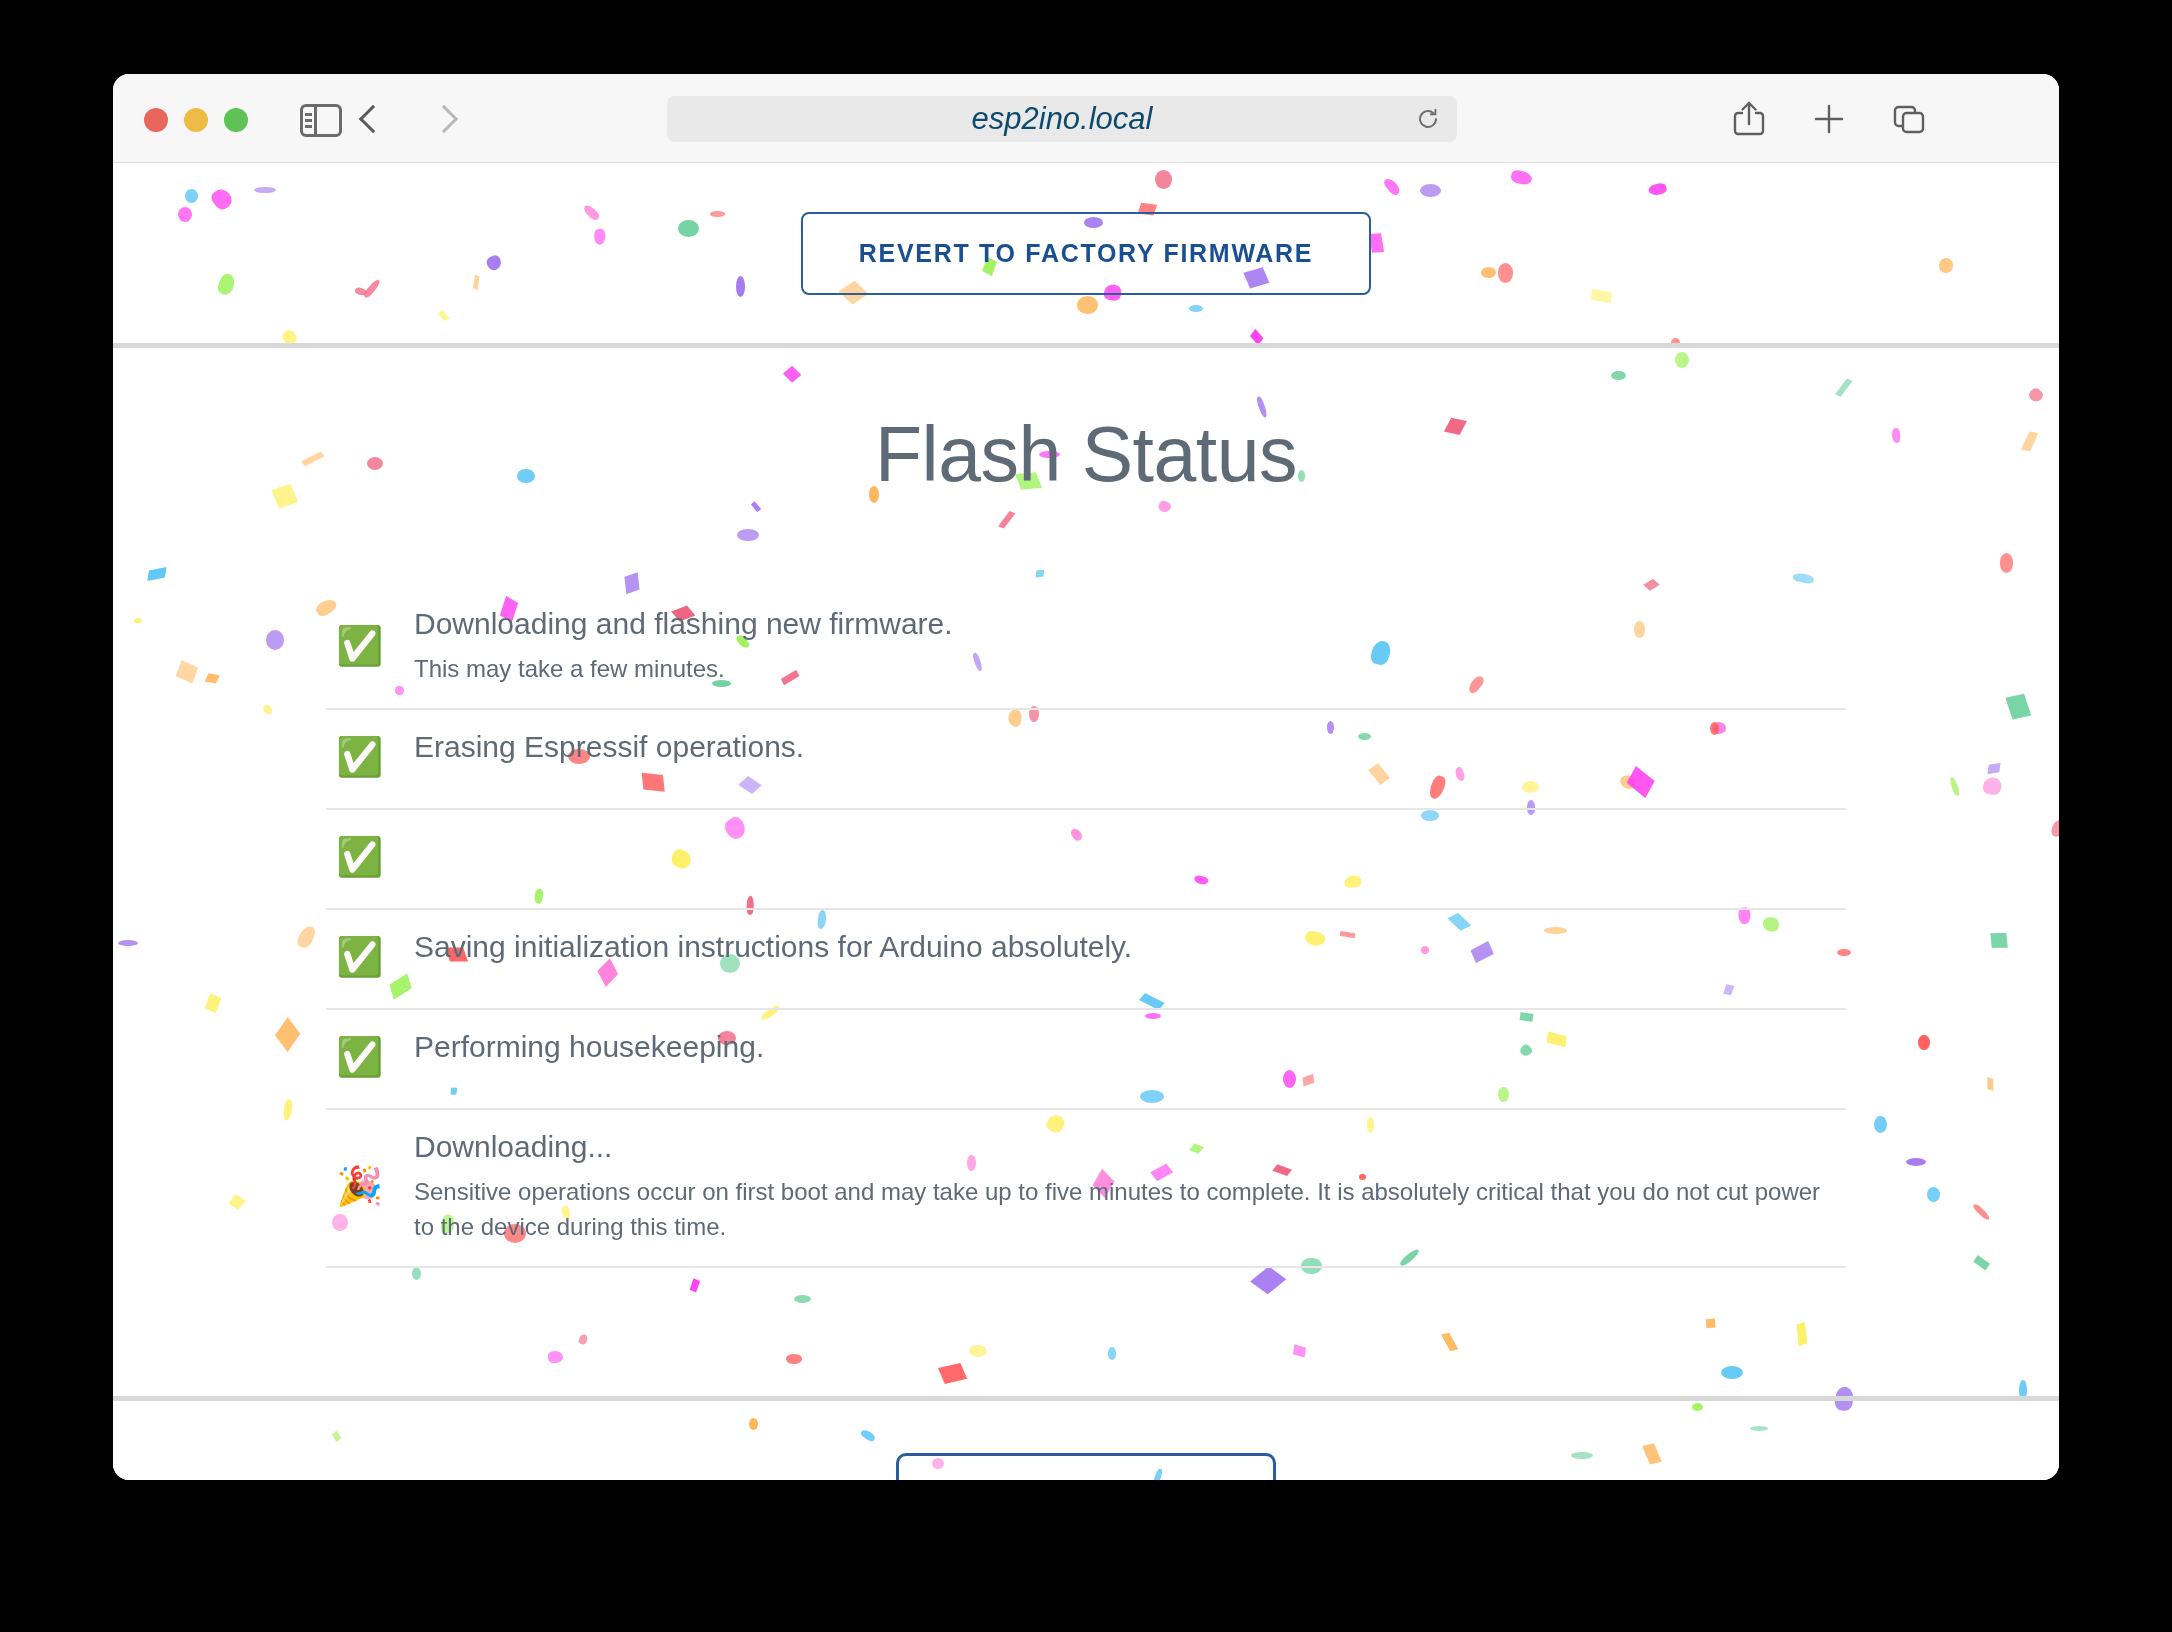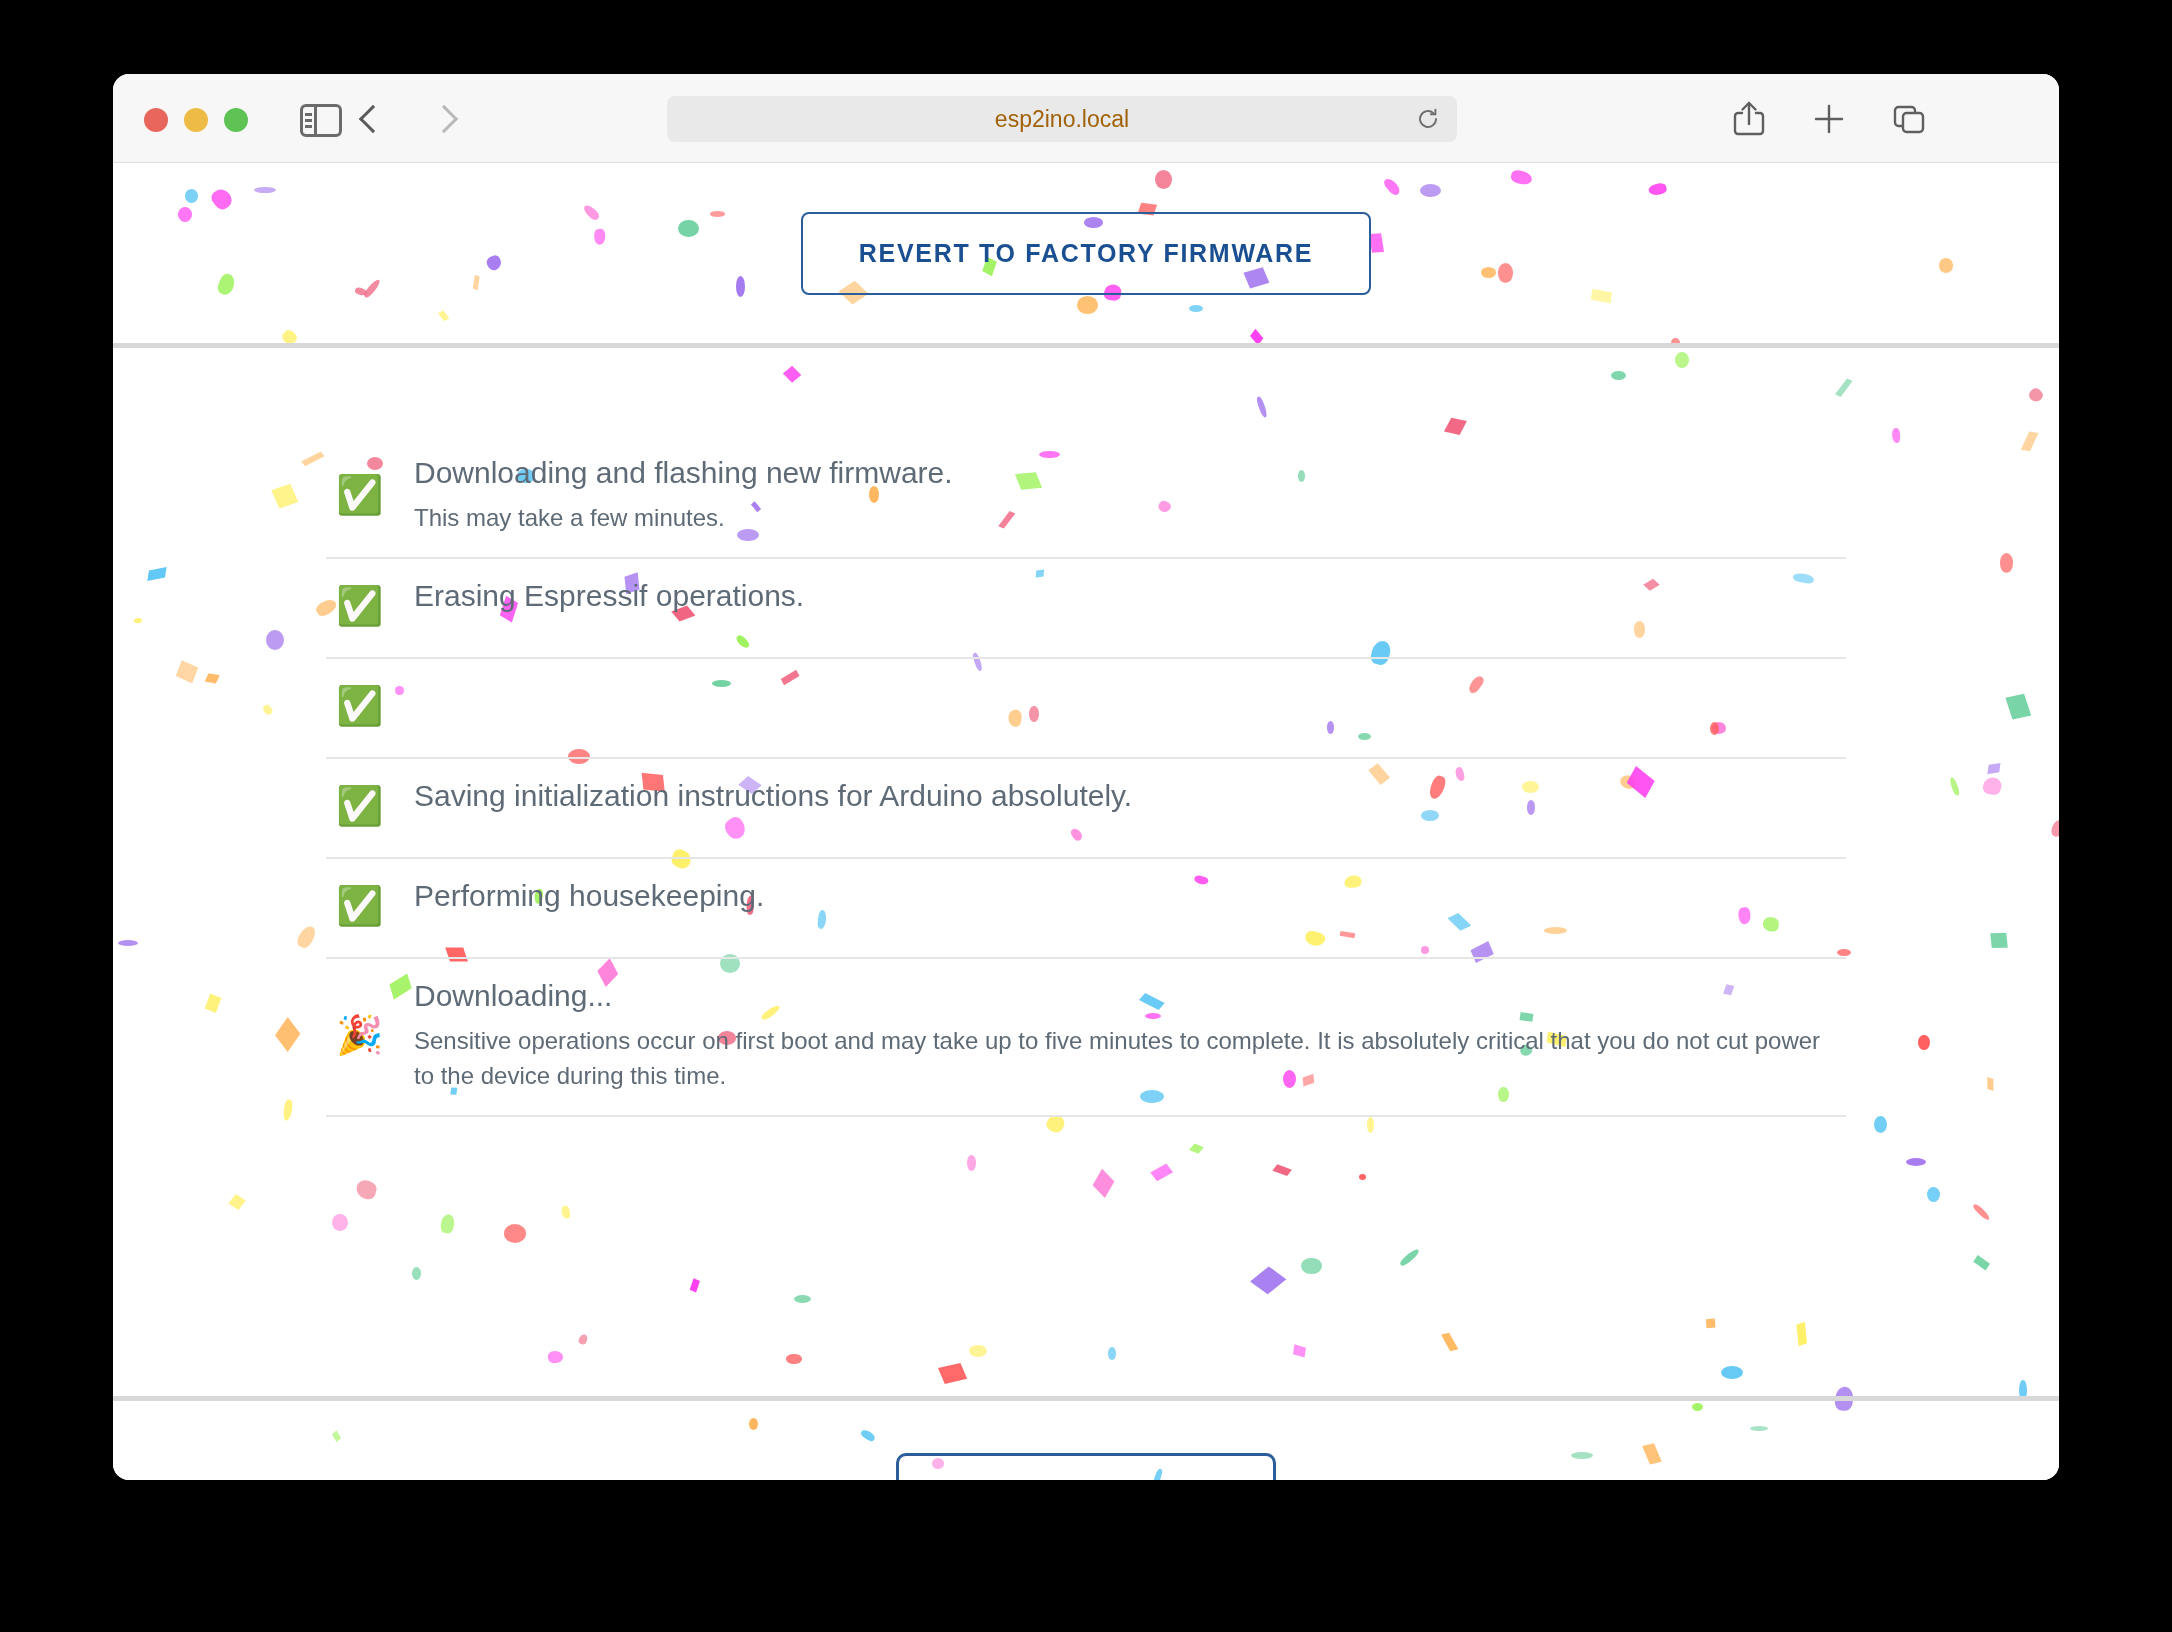--- a/index.html
+++ b/index.html
@@ -77,21 +77,21 @@
   #urlbar {
     position: absolute;
     left: 554px; top: 22px;
     width: 790px; height: 46px;
     background: #e9e9e9;
     border-radius: 8px;
   }
   #url-text {
     position: absolute; inset: 0;
     display: flex; align-items: center; justify-content: center;
-    font-size: 23px; color: #a16207;
+    font-size: 31px; color: #0c4a6e; font-style: italic;
   }
   #reload-btn {
     position: absolute; right: 17px; top: 11px;
     width: 24px; height: 24px; color: #6e6e6e;
   }
   #reload-btn svg { display: block; }
 
   .tb-icon { position: absolute; top: 26px; color: #5f5f5f; }
   #share-btn { left: 1618px; }
   #newtab-btn { left: 1698px; }
@@ -454,20 +454,21 @@
         <div class="cf" style="width: 16.3px; height: 9.5px; left: 672.9px; top: 1191.4px; background: rgb(255, 92, 92); opacity: 0.78; border-radius: 50%;"></div>
         <div class="cf" style="width: 15.5px; height: 10.7px; left: 1367.5px; top: 104.3px; background: rgb(255, 182, 92); opacity: 0.86; border-radius: 50%;"></div>
       </div>
 
     <div id="top-action">
       <button id="revert-btn">REVERT TO FACTORY FIRMWARE</button>
     </div>
 
     <div id="head-divider"></div>
 
+    <h1 id="title">Flash Status</h1>
 
     <div id="steps">
         <div class="step">
           <div class="step-icon">✅</div>
           <div class="step-body">
             <div class="step-title">Downloading and flashing new firmware.</div>
             <div class="step-sub">This may take a few minutes.</div>
           </div>
         </div>
         <div class="step">

